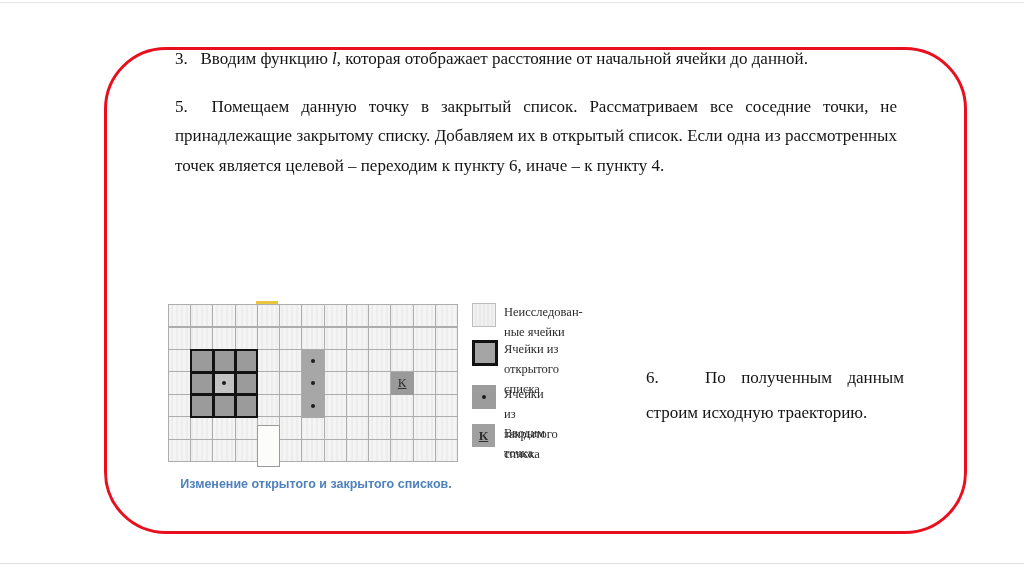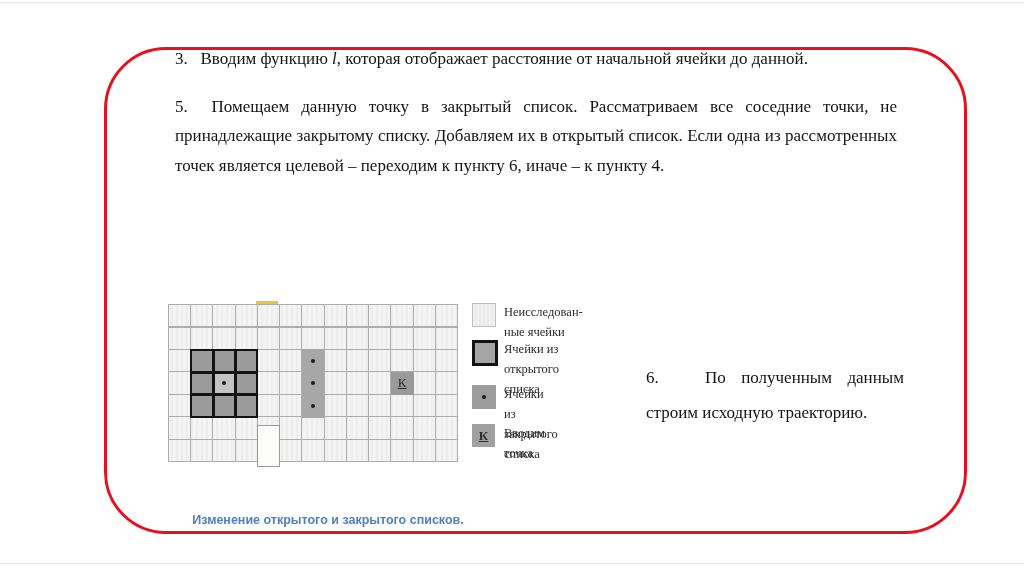--- a/index.html
+++ b/index.html
@@ -65,24 +65,23 @@
   .swatch.open{width:26px;height:26px;background:#a5a5a5;border:3px solid #121212;}
   .swatch.closed{width:24px;height:24px;background:#9c9c9c;}
   .swatch.target{width:23px;height:23px;background:#a0a0a0;display:flex;align-items:center;
       justify-content:center;font-size:13px;font-weight:bold;color:#2e2e2e;text-decoration:underline;}
   .legend-label{
     position:absolute;left:34px;top:-1px;white-space:pre-line;
     font-size:12.5px;font-weight:normal;line-height:20px;color:#2b2b2b;
   }
 
   .caption{
-    position:absolute;left:168px;top:477px;width:320px;text-align:center;
+    position:absolute;left:156px;top:477px;width:320px;text-align:center;
     font-family:"Liberation Sans",sans-serif;font-size:12.5px;font-weight:bold;
     color:#4f81bd;
-    margin-top:36px;
   }
 </style>
 </head>
 <body>
 
 <div class="hairline top"></div>
 <div class="hairline bottom"></div>
 
 <div class="frame"></div>
 

